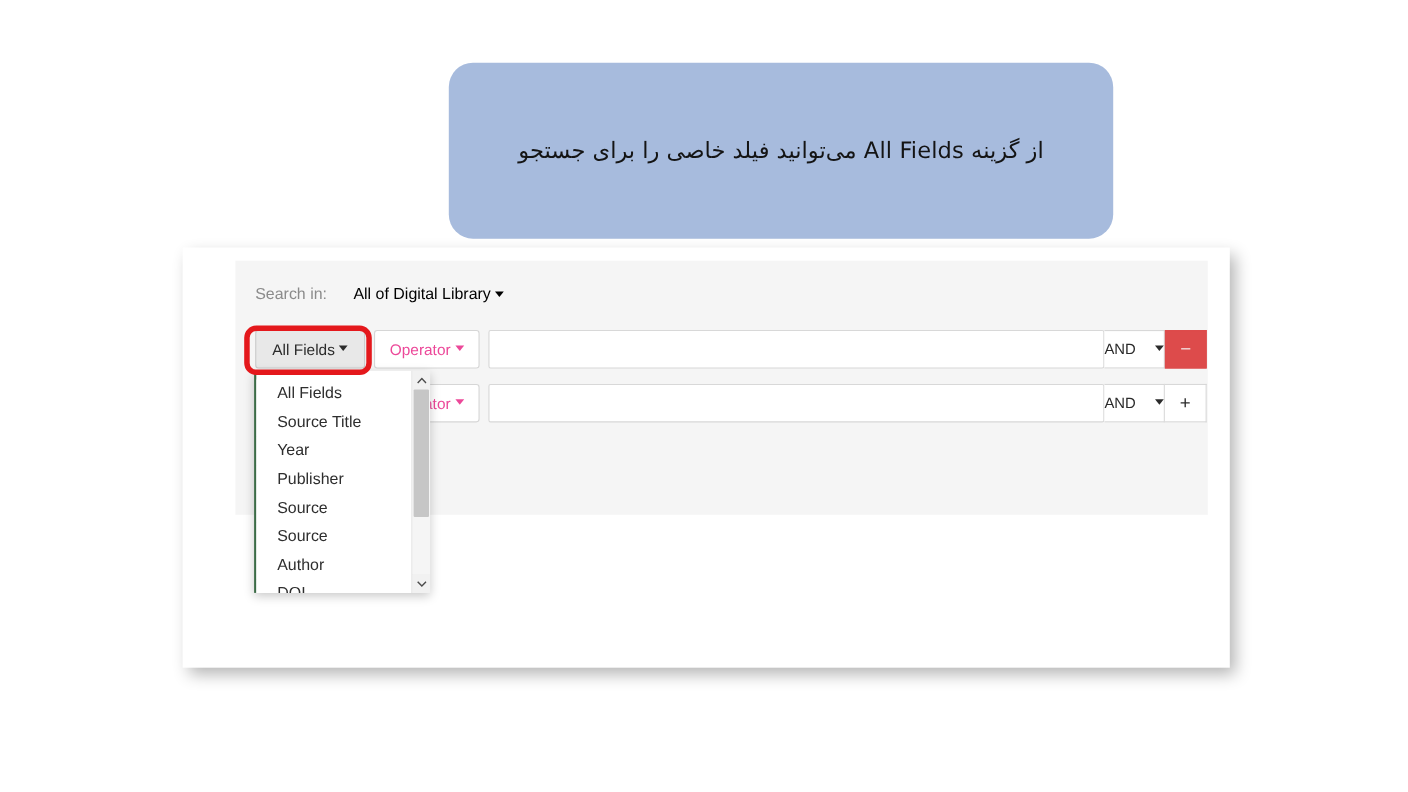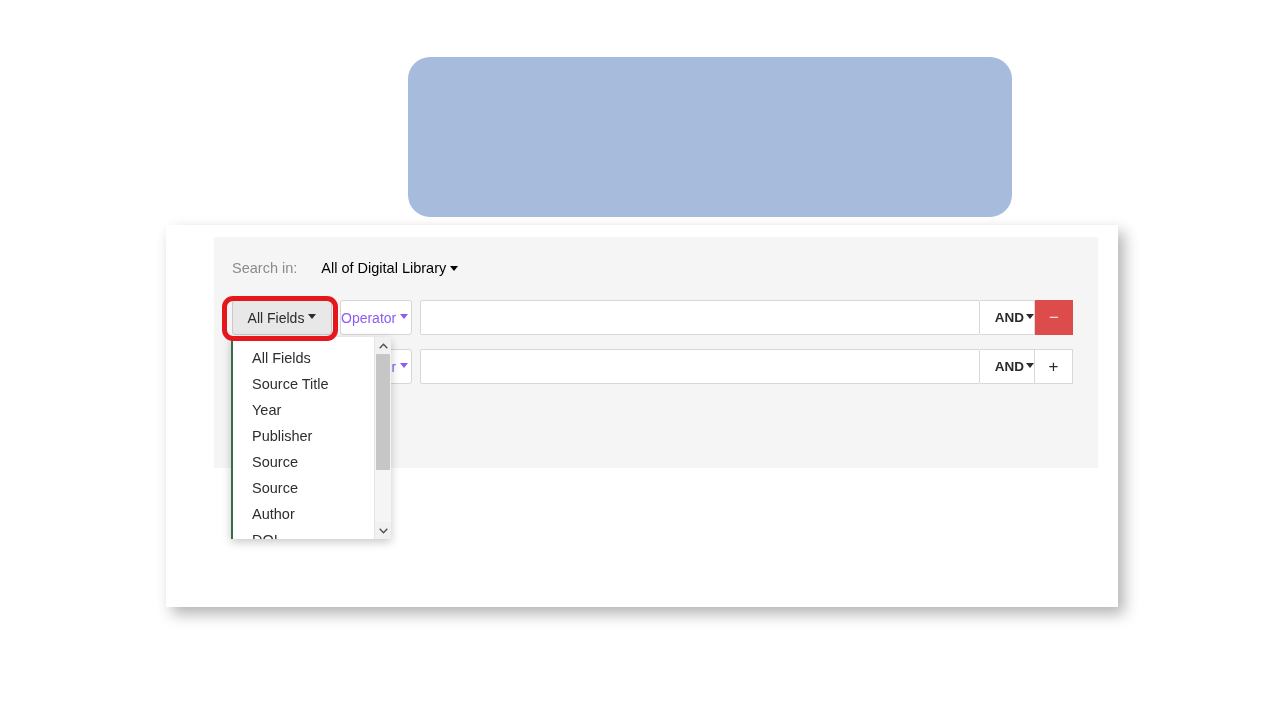--- a/index.html
+++ b/index.html
@@ -114,29 +114,29 @@
     border-radius: 3px;
     display: flex;
     align-items: center;
     justify-content: center;
     color: #2b2b2b;
     cursor: pointer;
     box-sizing: border-box;
     white-space: nowrap;
   }
   .operator-select {
-    width: 72px;
+    width: 96px;
     margin-left: 8px;
     background: #ffffff;
     border: 1px solid #d6d6d6;
     border-radius: 3px;
     display: flex;
     align-items: center;
-    justify-content: flex-start;
-    color: #8b5cf6;
+    justify-content: center;
+    color: #ec4899;
     cursor: pointer;
     box-sizing: border-box;
     white-space: nowrap;
   }
   .term-input {
     width: 560px;
     margin-left: 8px;
     background: #ffffff;
     border: 1px solid #d8d8d8;
     border-radius: 2px;
@@ -148,26 +148,25 @@
     outline: none;
   }
   .bool-select {
     width: 55px;
     background: #ffffff;
     border: 1px solid #d8d8d8;
     border-left: none;
     box-sizing: border-box;
     display: flex;
     align-items: center;
-    justify-content: flex-end;
+    justify-content: space-between;
     color: #2b2b2b;
     cursor: pointer;
     font-size: 13.5px;
     white-space: nowrap;
-    font-weight: bold;
   }
   .bool-select .caret { margin-left: 2px; }
   .rowbtn {
     width: 38px;
     box-sizing: border-box;
     display: flex;
     align-items: center;
     justify-content: center;
     cursor: pointer;
     font-size: 17px;
@@ -269,20 +268,21 @@
     background: #c6c6c6;
     border-radius: 1px;
   }
 
   
 </style>
 </head>
 <body>
 
 <div id="callout" style="background: rgb(167, 187, 221);">
+  <div class="line">از گزینه All Fields می‌توانید فیلد خاصی را برای جستجو</div>
 </div>
 
 <div id="card"></div>
 
 <div id="search-panel">
 
   <div id="search-in-row">
     <span class="label">Search in:</span>
     <span class="scope"><span>All of Digital Library</span><i class="caret"></i></span>
   </div>

